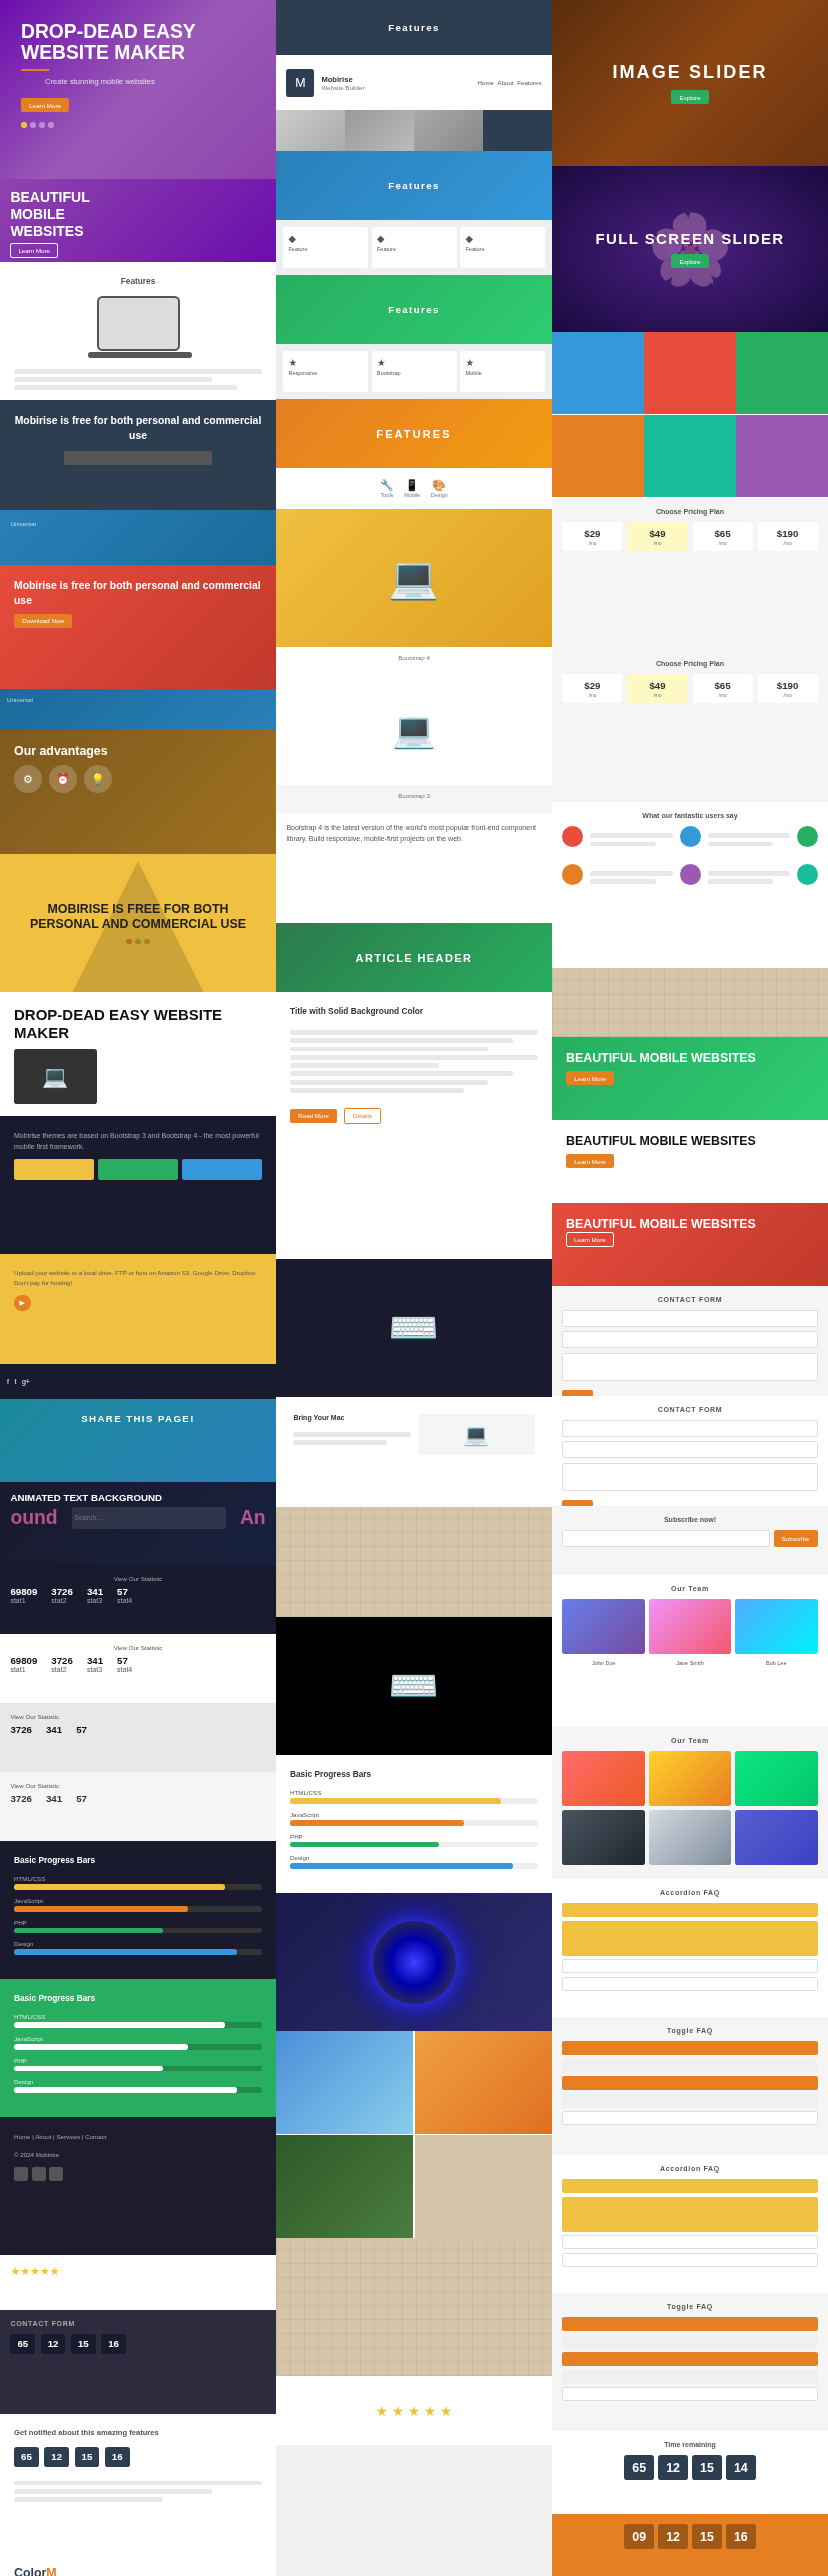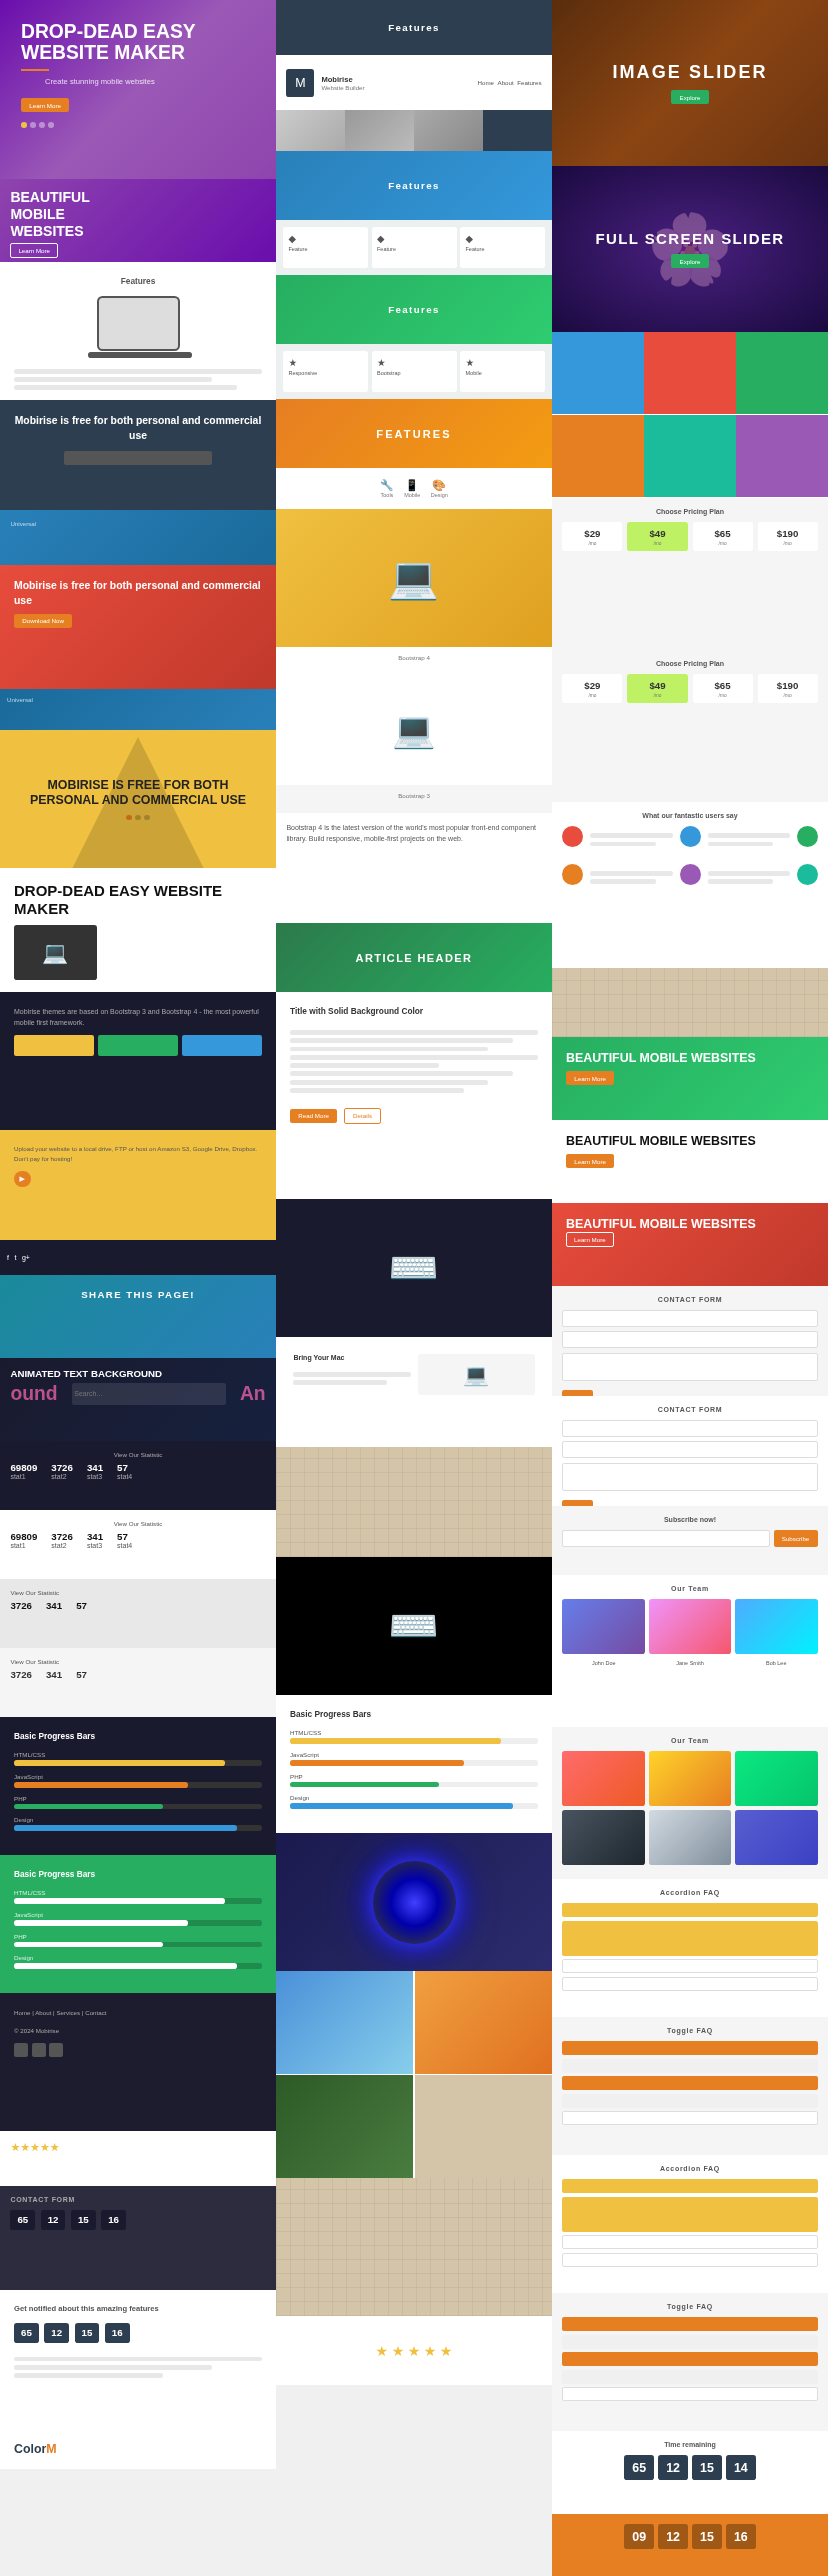--- a/index.html
+++ b/index.html
@@ -298,21 +298,21 @@
       height: 69px;
       display: flex;
       align-items: center;
       justify-content: center;
       color: white;
     }
     .block-article h2 { font-size: 11px; letter-spacing: 1.4px; font-weight: 700; }
 
     .block-article-content {
       background: #fff;
-      height: 207px;
+      height: 267px;
       padding: 14px;
     }
     .block-article-content h3 { font-size: 8.3px; color: #333; margin-bottom: 7px; }
 
     .block-keyboard {
       background: #1a1a2e;
       height: 138px;
       display: flex;
       align-items: center;
       justify-content: center;
@@ -427,21 +427,21 @@
 
     .block-pricing {
       background: #f5f5f5;
       height: 152px;
       padding: 10.4px;
     }
     .block-pricing h3 { font-size: 7px; color: #555; text-align: center; margin-bottom: 7px; }
     .pricing-cards { display: flex; gap: 5px; }
     .price-card { flex: 1; background: white; border-radius: 2.8px; padding: 5.5px; text-align: center; font-size: 6.2px; }
     .price-card .price { font-size: 9.7px; font-weight: bold; color: #333; }
-    .price-card.featured { background: #bef264; }
+    .price-card.featured { background: #fef9c3; }
 
     .block-testimonials {
       background: #fff;
       height: 166px;
       padding: 10.4px;
     }
     .block-testimonials h3 { font-size: 7px; color: #555; text-align: center; margin-bottom: 7px; }
     .testimonial-row { display: flex; gap: 7px; margin-bottom: 7px; }
     .avatar-circle { width: 21px; height: 21px; border-radius: 50%; background: #ddd; flex-shrink: 0; }
     .avatar-circle.av1 { background: #e74c3c; }
@@ -698,20 +698,28 @@
 
     <div class="block block-hero-red">
       <p>Mobirise is free for both personal and commercial use</p>
       <button class="btn-orange">Download Now</button>
     </div>
 
     <div class="block" style="background:linear-gradient(135deg,#1a6a9a,#2980b9);height:41px;padding:7px;color:white;">
       <div style="font-size:6.2px;opacity:0.7;">Universal</div>
     </div>
 
+    <div class="block block-advantages">
+      <h3>Our advantages</h3>
+      <div style="display:flex;gap:7px;margin-top:7px;">
+        <div style="width:28px;height:28px;border-radius:50%;background:rgba(255,255,255,0.2);display:flex;align-items:center;justify-content:center;">⚙</div>
+        <div style="width:28px;height:28px;border-radius:50%;background:rgba(255,255,255,0.2);display:flex;align-items:center;justify-content:center;">⏰</div>
+        <div style="width:28px;height:28px;border-radius:50%;background:rgba(255,255,255,0.2);display:flex;align-items:center;justify-content:center;">💡</div>
+      </div>
+    </div>
 
     <div class="block block-yellow-geo">
       <div style="position:relative;width:100%;text-align:center;">
         <div style="position:absolute;top:-41px;left:50%;transform:translateX(-50%);width:138px;height:138px;background:rgba(0,0,0,0.15);clip-path:polygon(50% 0%,100% 100%,0% 100%);z-index:0;"></div>
         <p style="position:relative;z-index:1;font-size:12.4px;font-weight:900;text-transform:uppercase;color:#222;">MOBIRISE IS FREE FOR BOTH PERSONAL AND COMMERCIAL USE</p>
         <div style="display:flex;gap:3.5px;justify-content:center;margin-top:7px;">
           <span style="width:5.5px;height:5.5px;border-radius:50%;background:#e67e22;display:inline-block;"></span>
           <span style="width:5.5px;height:5.5px;border-radius:50%;background:rgba(0,0,0,0.2);display:inline-block;"></span>
           <span style="width:5.5px;height:5.5px;border-radius:50%;background:rgba(0,0,0,0.2);display:inline-block;"></span>
         </div>

